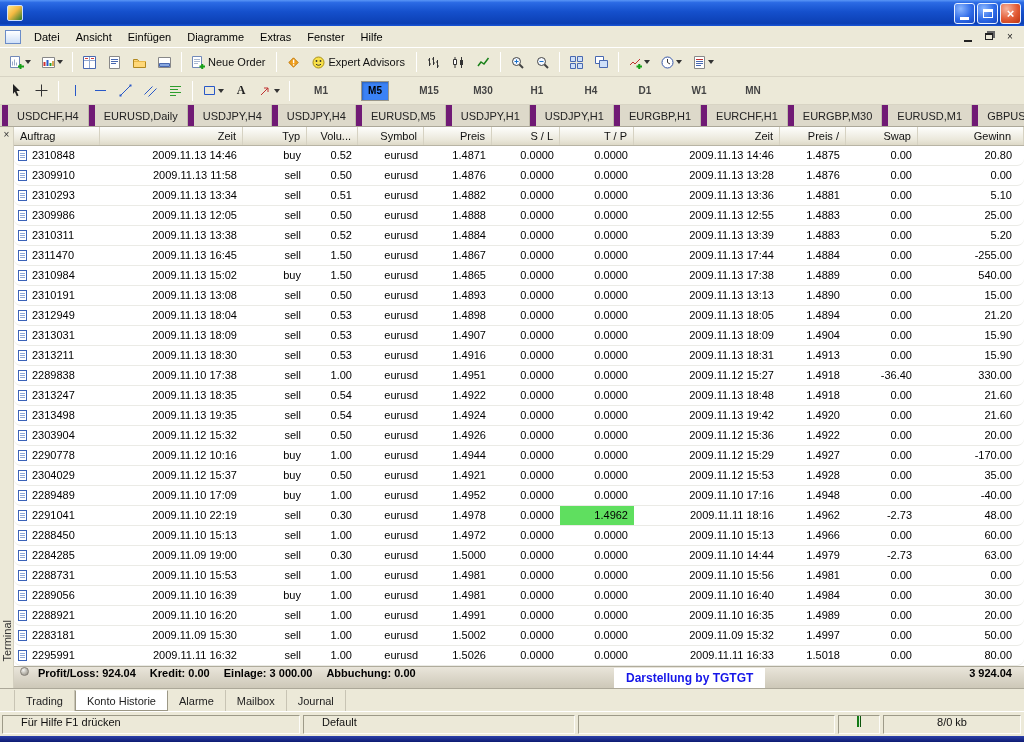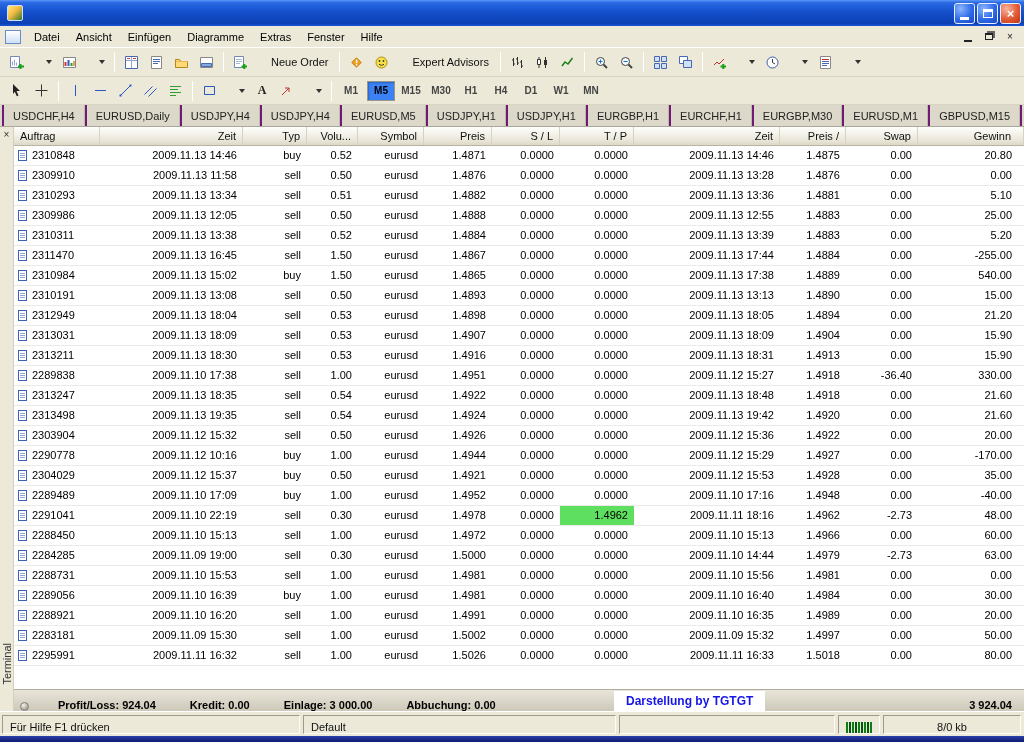--- a/index.html
+++ b/index.html
@@ -27,67 +27,67 @@
   .menu-item{padding:4px 8px;cursor:default;}
   .menubar .sp{flex:1;}
   .mdi-btn{width:18px;height:15px;display:flex;align-items:center;justify-content:center;margin-right:3px;color:#222;font-size:10px;line-height:1;}
   .mdi-min{width:8px;height:2px;background:#222;margin-top:8px;}
   .mdi-rest{width:8px;height:7px;border:1px solid #222;border-top:2px solid #222;box-shadow:2px -2px 0 -0px #666;}
 
   
   .toolbar{display:flex;align-items:center;background:#ece9d8;border-bottom:1px solid #d8d4c4;padding:0 4px;}
   .toolbar.tb1{flex:0 0 29px;}
   .toolbar.tb2{flex:0 0 28px;}
-  .tbtn{height:22px;min-width:22px;display:flex;align-items:center;justify-content:center;gap:21px;padding:0 3px;margin:0 1px;border:1px solid transparent;border-radius:2px;}
+  .tbtn{height:22px;min-width:22px;display:flex;align-items:center;justify-content:center;gap:0;padding:0 3px;margin:0 1px;border:1px solid transparent;border-radius:2px;}
   .tbtn .lbl{padding:0 2px;color:#111;white-space:nowrap;}
   .tsep{width:1px;height:20px;background:#aca899;border-right:1px solid #fff;margin:0 4px;flex:0 0 auto;}
   .dd{width:0;height:0;border-left:3px solid transparent;border-right:3px solid transparent;border-top:4px solid #333;margin-left:1px;}
   .tool-a{font-weight:bold;font-size:12px;color:#222;font-family:"Liberation Serif",serif;}
-  .tfbtn{width:28px;height:20px;display:flex;align-items:center;justify-content:center;margin:0 1px;border:1px solid transparent;font-size:10px;font-weight:bold;color:#444;}
+  .tfbtn{width:28px;height:20px;display:flex;align-items:center;justify-content:center;margin:0 13px;border:1px solid transparent;font-size:10px;font-weight:bold;color:#444;}
   .tfbtn.active{background:#3b82f6;border:1px solid #9a978a;box-shadow:inset 1px 1px 2px rgba(0,0,0,.25);color:#000;}
 
   
   .charttabs{flex:0 0 22px;background:#ddd9ca;display:flex;align-items:stretch;border-bottom:1px solid #aca899;padding-left:2px;}
-  .chart-tab{display:flex;align-items:center;padding:0 9px;border-right:1px solid #c0bcac;border-left:2px solid #701a75;color:#222;white-space:nowrap;}
+  .chart-tab{display:flex;align-items:center;padding:0 9px;border-right:1px solid #c0bcac;border-left:6px solid #701a75;color:#222;white-space:nowrap;}
 
   
   .terminal{flex:1;display:flex;background:#fff;overflow:hidden;}
   .tstrip{flex:0 0 14px;background:#ece9d8;border-right:1px solid #d4d0c0;position:relative;display:flex;flex-direction:column;align-items:center;}
   .tclose{font-size:10px;line-height:11px;color:#333;margin-top:2px;cursor:default;}
   .tlabel{position:absolute;bottom:26px;left:1px;writing-mode:vertical-rl;transform:rotate(180deg);font-size:11px;color:#333;white-space:nowrap;}
   .tmain{flex:1;display:flex;flex-direction:column;overflow:hidden;min-width:0;}
   .thead{flex:0 0 19px;display:grid;grid-template-columns:var(--cols);background:linear-gradient(#fefefc,#ebe8db 70%,#ddd9c8);border-bottom:1px solid #b8b4a4;}
   .hcell{line-height:18px;text-align:right;padding-right:6px;border-right:1px solid #d6d2c2;color:#111;white-space:nowrap;overflow:hidden;}
   .hcell.c0{text-align:left;padding-left:6px;}
   .hcell.c11{padding-right:12px;}
   .tbody{flex:1;overflow:hidden;background:#fff;}
-  .trow{display:grid;grid-template-columns:var(--cols);height:20px;border-bottom:1px solid #ebebe6;}
+  .trow{display:grid;grid-template-columns:var(--cols);height:20px;border-bottom:1px solid #ebebe6;border-radius:7px;}
   .tcell{line-height:19px;text-align:right;padding-right:6px;white-space:nowrap;overflow:hidden;}
   .tcell.c0{display:flex;align-items:center;gap:5px;text-align:left;padding-left:4px;}
   .tcell.c11{padding-right:12px;}
   .tcell.hl{background:var(--hl-green);}
   .doc-icon{width:9px;height:11px;flex:0 0 auto;background:#fff;border:1px solid #3a62b8;position:relative;}
   .doc-icon::before{content:"";position:absolute;left:1px;top:2px;width:5px;height:1px;background:#8fa8d8;box-shadow:0 2px 0 #8fa8d8,0 4px 0 #8fa8d8;}
-  .tsummary{flex:0 0 22px;background:linear-gradient(#e9e5da,#cdc8b8);border-top:1px solid #b0ac9c;display:flex;align-items:flex-end;font-weight:bold;position:relative;padding-left:4px;gap:20px;}
+  .tsummary{flex:0 0 22px;background:linear-gradient(#e9e5da,#cdc8b8);border-top:1px solid #b0ac9c;display:flex;align-items:flex-start;font-weight:bold;position:relative;padding-left:4px;}
   .sum-icon{width:9px;height:9px;flex:0 0 auto;border-radius:50%;border:1px solid #848078;background:radial-gradient(circle at 35% 30%,#f4f4f0,#a8a49a 70%,#8a867c);margin:0 9px 0 2px;}
   .sum-item{margin-right:14px;white-space:nowrap;}
   .watermark{position:absolute;left:600px;top:1px;height:20px;background:#fff;color:var(--wm-blue);font-weight:bold;font-size:12px;display:flex;align-items:center;padding:0 12px;white-space:nowrap;}
   .sum-total{margin-left:auto;padding-right:12px;}
 
   
   .btabs{flex:0 0 23px;background:#ece9d8;display:flex;align-items:stretch;padding:1px 0 0 14px;border-top:1px solid #aca899;}
   .btab{display:flex;align-items:center;padding:0 11px;color:#222;border-right:1px solid #c8c4b4;white-space:nowrap;}
   .btab:first-of-type{border-left:1px solid #c8c4b4;}
   .btab.active{background:#fff;border:1px solid #9c9886;border-top:1px solid #fdfdfb;}
 
   
   .statusbar{flex:0 0 25px;background:#ece9d8;display:flex;align-items:stretch;gap:3px;padding:3px 3px 2px 2px;border-top:1px solid #ffffff;}
-  .spanel{border:1px solid;border-color:#9d9a88 #fdfcf8 #fdfcf8 #9d9a88;display:flex;align-items:flex-end;padding:0 7px;color:#111;white-space:nowrap;overflow:hidden;}
+  .spanel{border:1px solid;border-color:#9d9a88 #fdfcf8 #fdfcf8 #9d9a88;display:flex;align-items:flex-start;padding:0 18px;color:#111;white-space:nowrap;overflow:hidden;}
   .sp-help{width:298px;}
-  .sp-profile{width:313px;}
+  .sp-profile{width:272px;}
   .sp-fill{flex:1;}
   .sp-barcode{width:42px;justify-content:center;}
   .barcode{width:28px;height:11px;background:repeating-linear-gradient(90deg,#157a15 0 2px,#d8f0d8 2px 3px,#0c530c 3px 5px,#d8f0d8 5px 6px);}
   .sp-kb{width:138px;justify-content:center;}
   .bottom-edge{flex:0 0 6px;background:linear-gradient(#2b3fa8,#0e1b72);}
 
   svg{display:block;}
   svg path,svg rect,svg circle,svg polygon{vector-effect:non-scaling-stroke;}
 </style>
 </head>
@@ -832,20 +832,27 @@
         <span class="sum-item">Profit/Loss: 924.04</span>
         <span class="sum-item">Kredit: 0.00</span>
         <span class="sum-item">Einlage: 3 000.00</span>
         <span class="sum-item">Abbuchung: 0.00</span>
         <span class="watermark">Darstellung by TGTGT</span>
         <span class="sum-total">3 924.04</span>
       </div>
     </div>
   </div>
 
+  <div class="btabs">
+      <div class="btab">Trading</div>
+      <div class="btab active">Konto Historie</div>
+      <div class="btab">Alarme</div>
+      <div class="btab">Mailbox</div>
+      <div class="btab">Journal</div>
+    </div>
 
   <div class="statusbar">
     <div class="spanel sp-help">
         <span>Für Hilfe F1 drücken</span>
       </div>
     <div class="spanel sp-profile">
         <span>Default</span>
       </div>
     <div class="spanel sp-fill"></div>
     <div class="spanel sp-barcode">

